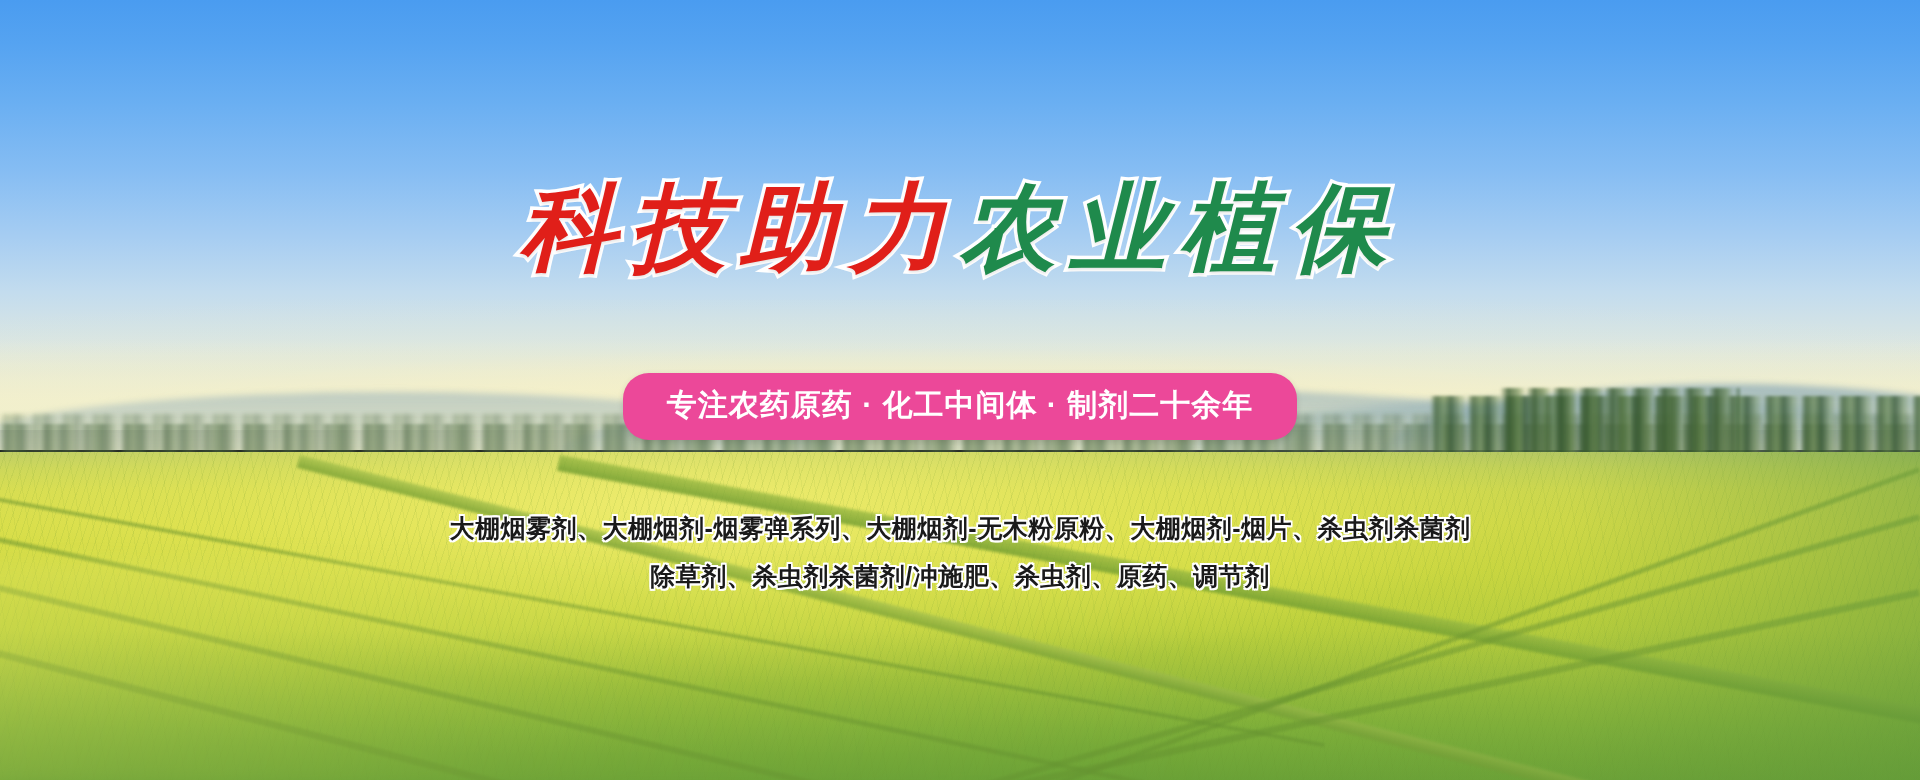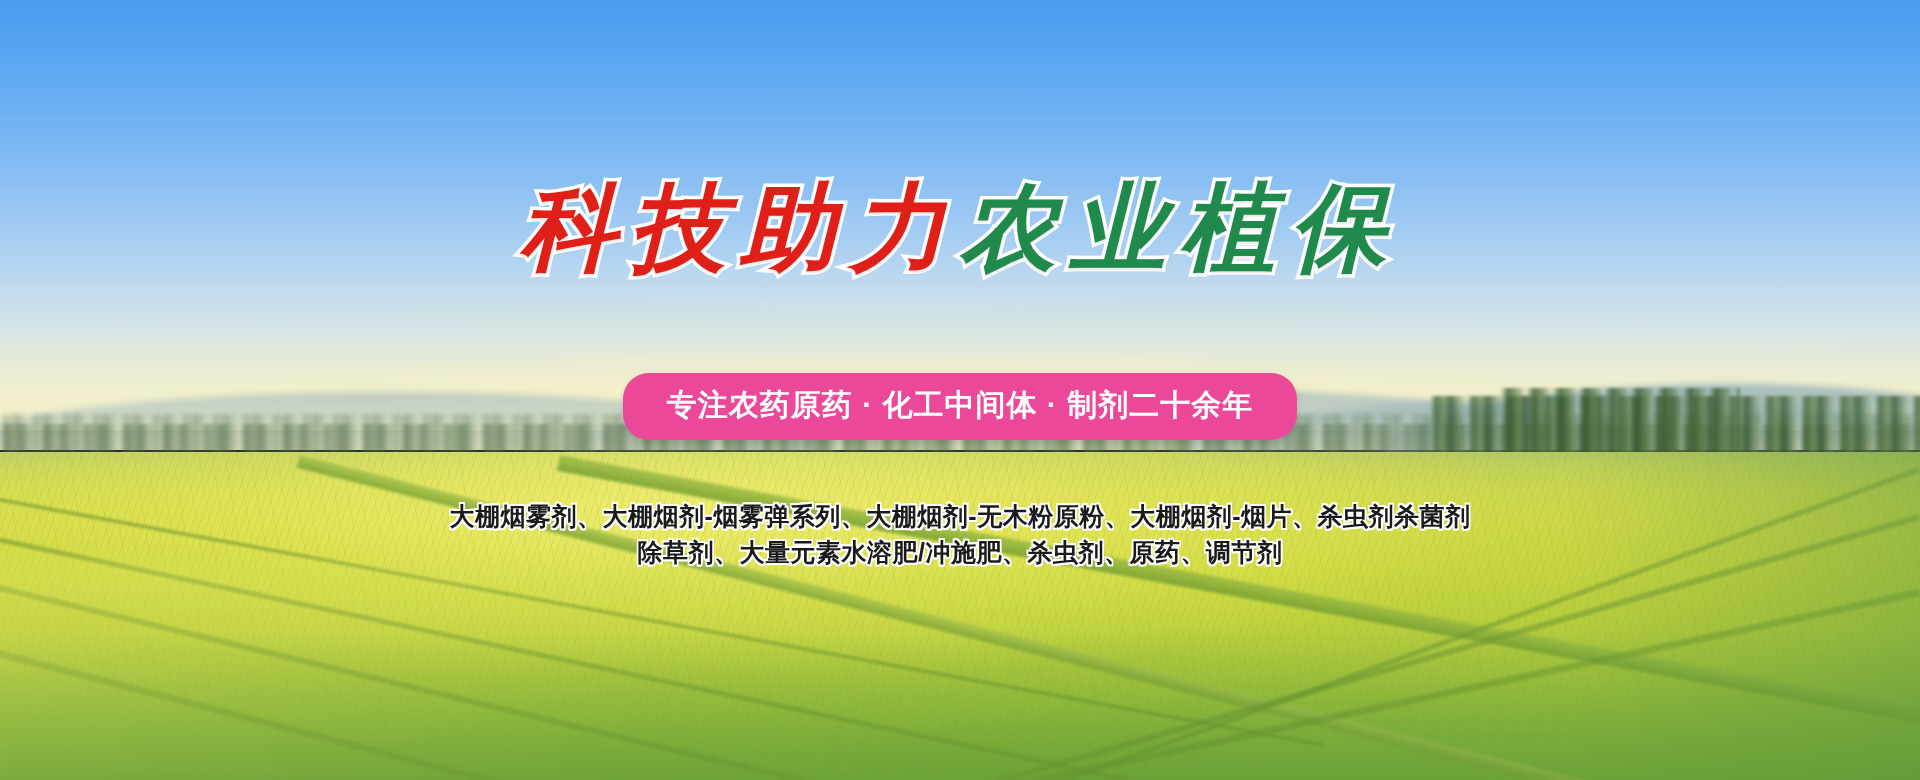--- a/index.html
+++ b/index.html
@@ -240,21 +240,21 @@
     font-size:25px;
     font-weight:700;
     line-height:1.45;
     letter-spacing:.5px;
     text-shadow:
       -1.6px -1.6px 0 #fff,  1.6px -1.6px 0 #fff,
       -1.6px  1.6px 0 #fff,  1.6px  1.6px 0 #fff,
       -1.6px 0 0 #fff, 1.6px 0 0 #fff, 0 -1.6px 0 #fff, 0 1.6px 0 #fff;
     white-space:nowrap;
   }
-  .products div { margin:0; }
+  .products div { margin:12px; }
 </style>
 </head>
 <body>
 
 <div id="banner">
 
   <div class="sky"></div>
   <div class="sky-haze"></div>
   <div class="sky-haze2"></div>
 
@@ -289,16 +289,16 @@
   <div class="headline">
     <span class="h-red">科技助力</span><span class="h-green">农业植保</span>
   </div>
 
   <div class="badge-wrap">
     <div class="badge">专注农药原药 · 化工中间体 · 制剂二十余年</div>
   </div>
 
   <div class="products">
     <div>大棚烟雾剂、大棚烟剂-烟雾弹系列、大棚烟剂-无木粉原粉、大棚烟剂-烟片、杀虫剂杀菌剂</div>
-    <div>除草剂、大量元素水溶肥/冲施肥、杀虫剂、原药、调节剂</div>
+    <div>除草剂、杀虫剂杀菌剂/冲施肥、杀虫剂、原药、调节剂</div>
   </div>
 
 </div>
 
 </body></html>

